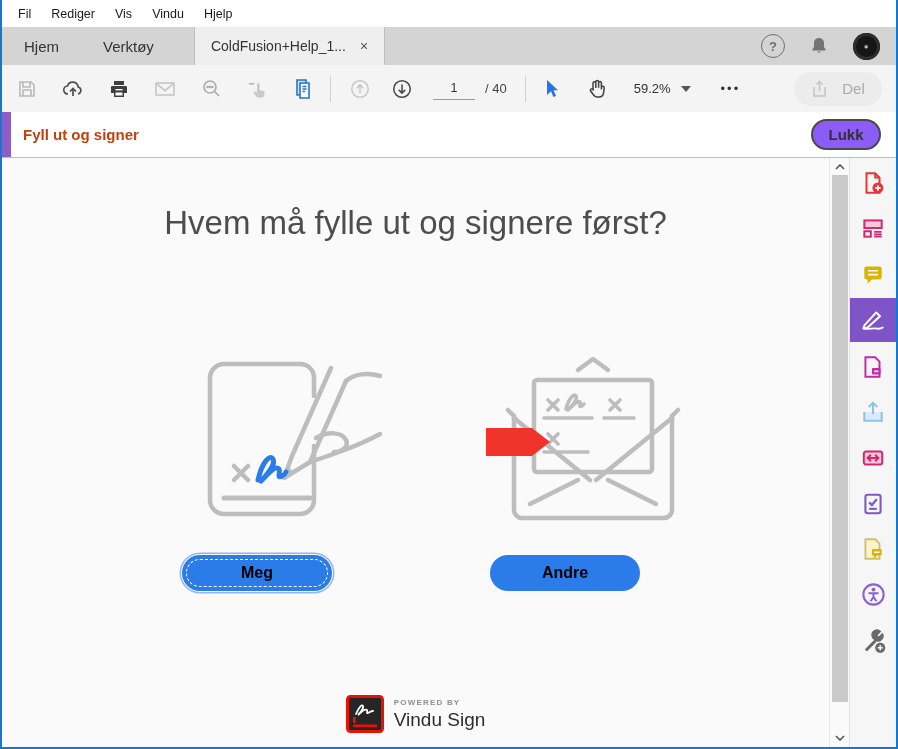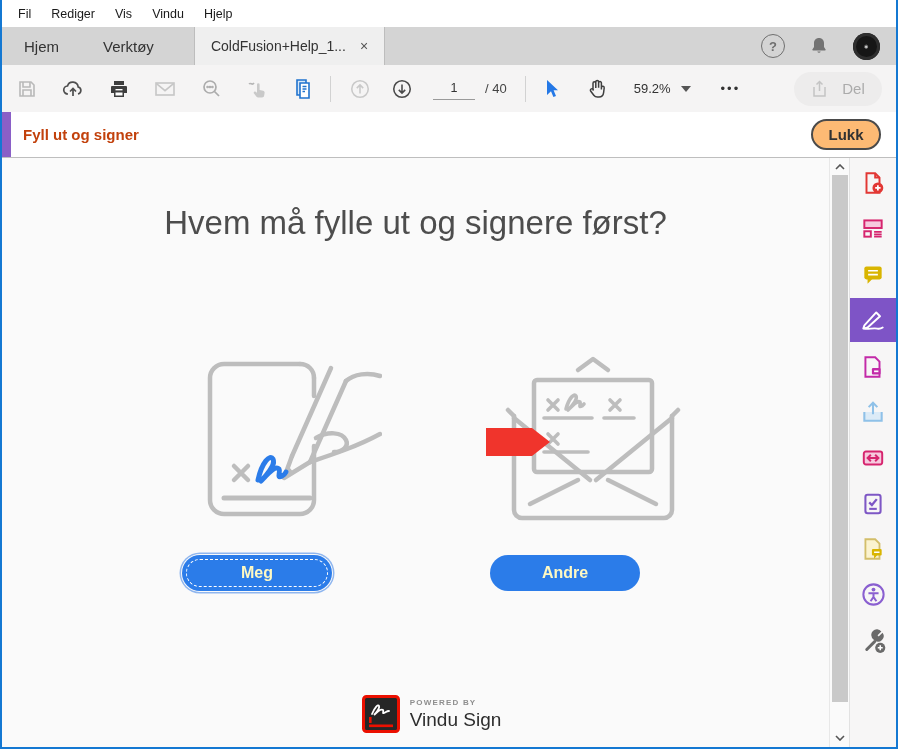--- a/index.html
+++ b/index.html
@@ -29,36 +29,36 @@
   .page-input{width:38px;height:20px;border:none;border-bottom:1px solid #9a9a9a;background:transparent;text-align:center;font-size:12.5px;color:#333;font-family:"Liberation Sans",sans-serif;}
   .page-total{font-size:13px;color:#444;}
   .zoom-text{font-size:13px;color:#333;}
   .more-dots{font-size:13px;color:#333;letter-spacing:2px;}
   .del-btn{margin-left:auto;margin-right:14px;height:34px;width:88px;border-radius:17px;background:#EDECEC;display:flex;align-items:center;justify-content:center;gap:14px;font-size:15px;color:#ABABAB;}
 
   
   .fillsign{position:absolute;top:112px;left:2px;right:2px;height:45px;background:#fff;border-bottom:1px solid #BEBEBE;display:flex;align-items:center;z-index:5;}
   .fs-accent{width:9px;align-self:stretch;background:#8A5FC7;margin-right:12px;}
   .fs-title{font-weight:bold;font-size:15px;color:#c2410c;text-align:center;}
-  .lukk-btn{margin-left:auto;margin-right:15px;min-width:70px;height:31px;border:2px solid #4A4A4A;border-radius:17px;background:#fdba74;font-weight:bold;font-size:15px;color:#323232;display:flex;align-items:center;justify-content:center;padding:0 14px;}
+  .lukk-btn{margin-left:auto;margin-right:15px;min-width:70px;height:31px;border:2px solid #4A4A4A;border-radius:17px;background:#8b5cf6;font-weight:bold;font-size:15px;color:#323232;display:flex;align-items:center;justify-content:center;padding:0 14px;}
 
   
   .main{position:absolute;top:158px;left:2px;right:2px;bottom:2px;}
   .docarea{position:absolute;left:0;top:0;bottom:0;width:827px;background:#FAFAFA;}
 
   .doc-heading{position:absolute;top:46px;left:0;width:100%;text-align:center;font-size:33px;color:#4D4D4D;font-weight:400;}
 
   .illus-left{position:absolute;left:190px;top:196px;width:190px;height:172px;}
   .illus-right{position:absolute;left:484px;top:194px;width:214px;height:178px;}
 
-  .pill-btn{position:absolute;width:150px;height:36px;border-radius:18px;background:#2B7CE9;color:#fef9c3;font-weight:bold;font-size:16px;display:flex;align-items:center;justify-content:center;border:none;font-family:"Liberation Sans",sans-serif;}
+  .pill-btn{position:absolute;width:150px;height:36px;border-radius:18px;background:#2B7CE9;color:#000000;font-weight:bold;font-size:16px;display:flex;align-items:center;justify-content:center;border:none;font-family:"Liberation Sans",sans-serif;}
   .btn-me{left:180px;top:397px;outline:1.5px dashed #fff;outline-offset:-5px;box-shadow:0 0 0 1px #FAFAFA,0 0 0 2.5px #8FB6EF;}
   .btn-andre{left:488px;top:397px;}
 
-  .powered{position:absolute;top:537px;left:0;width:100%;display:flex;align-items:center;justify-content:center;gap:10px;padding-left:16px;}
+  .powered{position:absolute;top:537px;left:0;width:100%;display:flex;align-items:center;justify-content:center;gap:10px;}
   .as-text .pb{font-size:8px;font-weight:bold;color:#8E8E8E;letter-spacing:1.2px;}
   .as-text .brand{font-size:19px;color:#2D2D2D;margin-top:2px;}
 
   
   .scrollbar{position:absolute;left:827px;top:0;bottom:0;width:20px;background:#FAFAFA;border-left:1px solid #E8E8E8;}
   .sb-arrow{position:absolute;left:0;width:100%;height:14px;display:flex;align-items:center;justify-content:center;}
   .sb-up{top:2px;} .sb-down{bottom:2px;}
   .sb-thumb{position:absolute;left:2px;right:2px;top:17px;height:527px;background:#C9C9C9;}
 
   

